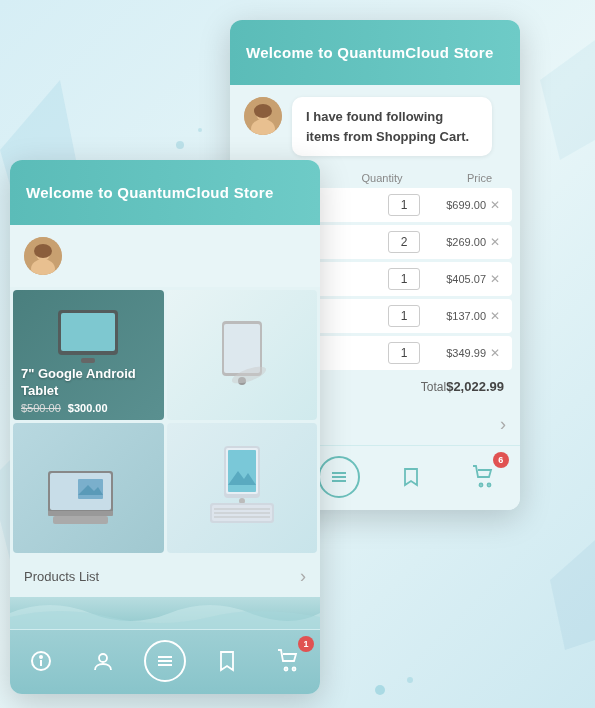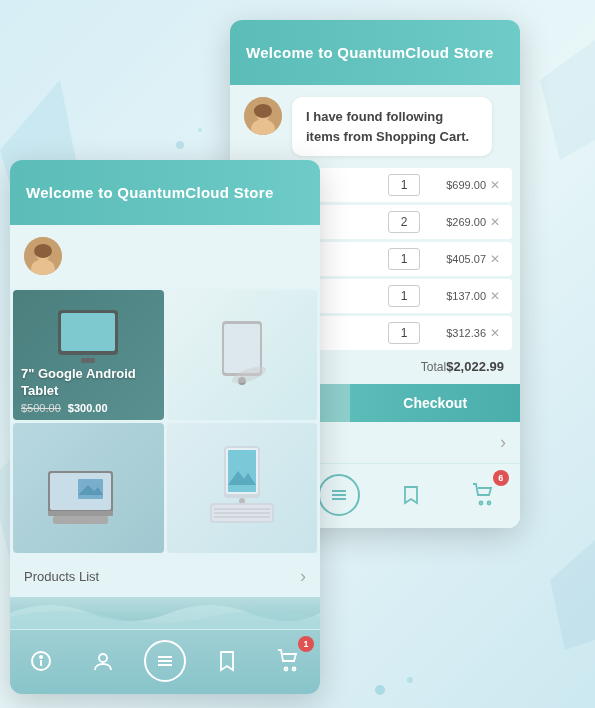--- a/index.html
+++ b/index.html
@@ -362,20 +362,25 @@
           <ellipse cx="19" cy="16" rx="7" ry="8" fill="#e8c090"></ellipse>
           <ellipse cx="19" cy="32" rx="12" ry="10" fill="#e8c090"></ellipse>
           <ellipse cx="19" cy="14" rx="9" ry="7" fill="#8b5e3c"></ellipse>
         </svg>
       </div>
       <div class="chat-bubble">
         <span>I have found following items from Shopping Cart.</span>
       </div>
     </div>
 
+    <div class="cart-table-header">
+      <span class="col-qty">Quantity</span>
+      <span class="col-price">Price</span>
+      <span class="col-x"></span>
+    </div>
 
     <div class="cart-table">
 
       <div class="cart-row">
         <span class="cart-row-name">o</span>
         <div class="qty-box">1</div>
         <span class="price-cell">$699.00</span>
         <span class="x-btn">✕</span>
       </div>
 
@@ -396,34 +401,30 @@
       <div class="cart-row">
         <span class="cart-row-name">axy Tab</span>
         <div class="qty-box">1</div>
         <span class="price-cell">$137.00</span>
         <span class="x-btn">✕</span>
       </div>
 
       <div class="cart-row">
         <span class="cart-row-name">2</span>
         <div class="qty-box">1</div>
-        <span class="price-cell">$312.36</span>
+        <span class="price-cell">$349.99</span>
         <span class="x-btn">✕</span>
       </div>
 
       <div class="cart-total-row">
         <span>Total</span>
         <span class="cart-total-amount">$2,022.99</span>
       </div>
     </div>
 
-    <div class="cart-actions">
-      <button class="btn-cart">Cart</button>
-      <button class="btn-checkout">Checkout</button>
-    </div>
 
     <div class="cart-secondary-row">
       <span>Cart</span>
       <span class="arrow-right">›</span>
     </div>
 
     <div class="panel-nav">
       <div class="nav-icon">
         <svg width="24" height="24" viewBox="0 0 24 24" fill="none" stroke="#6bbfbb" stroke-width="1.8">
           <circle cx="12" cy="8" r="4"></circle>

